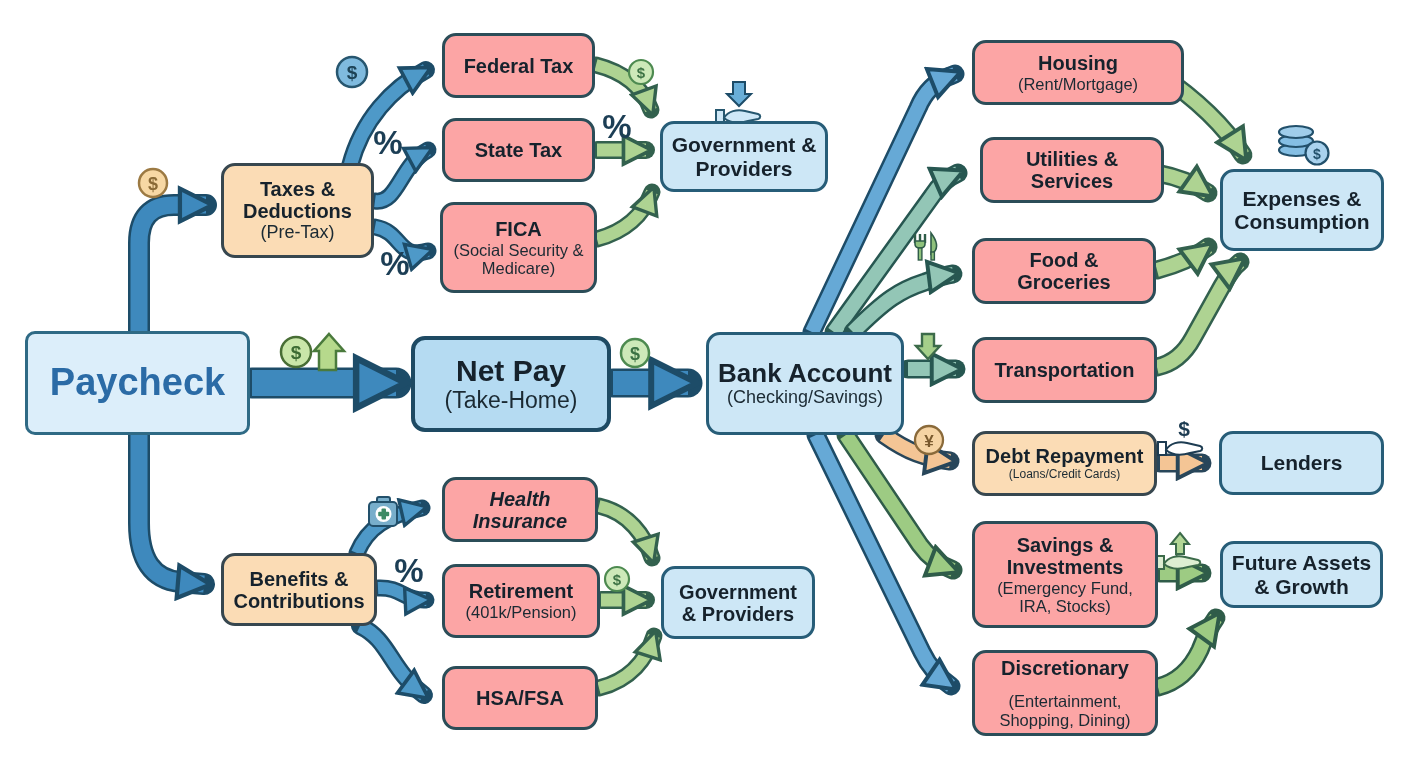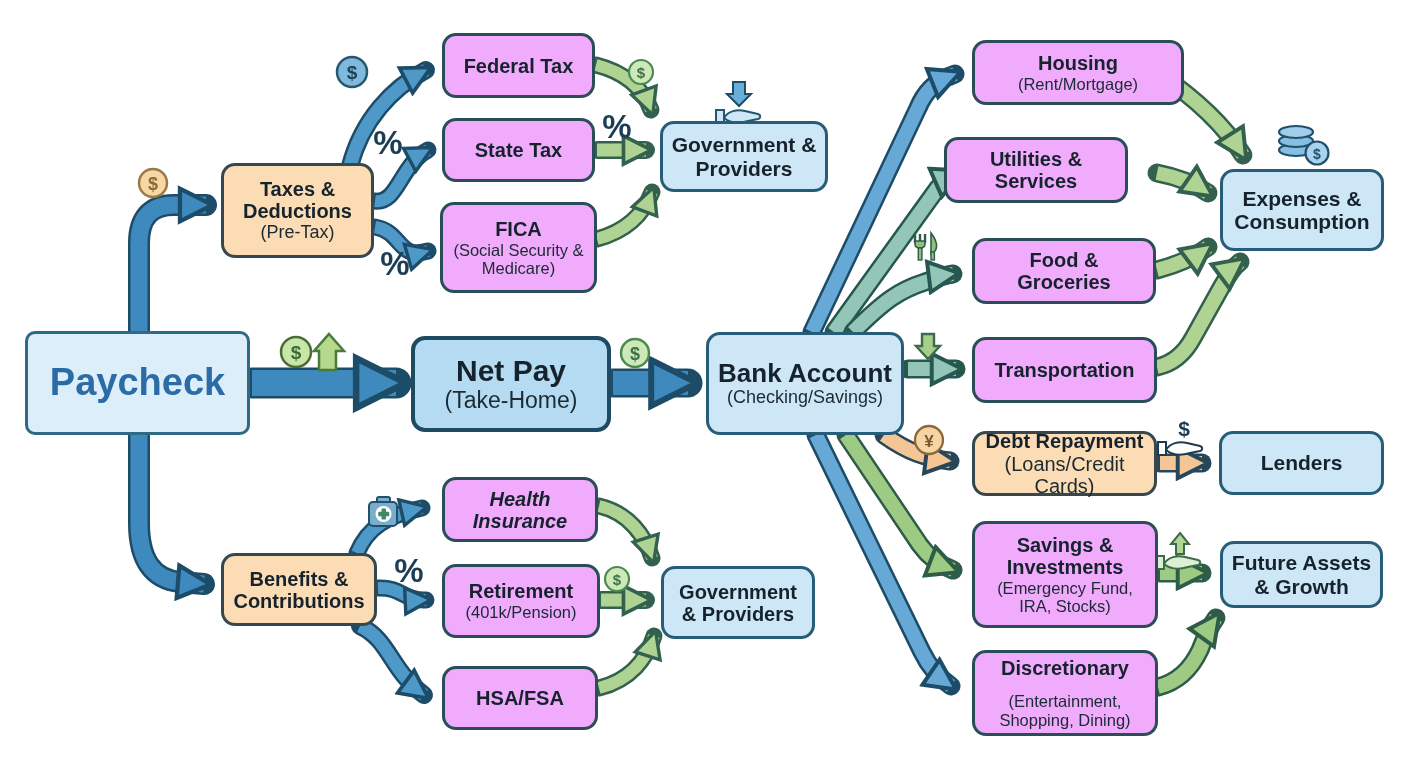--- a/index.html
+++ b/index.html
@@ -4,21 +4,21 @@
 <style>
   html,body{margin:0;padding:0;background:#fff;}
   #stage{position:relative;width:1408px;height:768px;background:#ffffff;overflow:hidden;
          font-family:"Liberation Sans",sans-serif;}
   #flow-svg{position:absolute;left:0;top:0;z-index:1;}
   .box{position:absolute;z-index:2;box-sizing:border-box;border-radius:14px;
        display:flex;flex-direction:column;align-items:center;justify-content:center;
        text-align:center;line-height:1.1;padding:2px 6px;}
   .box .t{font-weight:bold;font-size:20px;color:#16222c;}
   .box .s{font-size:16.5px;color:#1b2a33;margin-top:1px;}
-  .green-box{background:#f0abfc;border:3px solid #2b4d58;}
+  .green-box{background:#fca5a5;border:3px solid #2b4d58;}
   .blue-box{background:#cde7f6;border:3px solid #275d78;}
   .orange-box{background:#fbdcb5;border:3px solid #37474f;}
   .paycheck{background:#dceefa;border:3px solid #2f6a85;border-radius:10px;}
   .paycheck .t{font-size:38px;color:#2b6ba6;}
   .netpay{background:#b5dbf2;border:4px solid #1e4a63;}
   .netpay .t{font-size:30px;}
   .netpay .s{font-size:23px;}
   .bank .t{font-size:26px;}
   .bank .s{font-size:18px;}
   .big21 .t{font-size:21px;}
@@ -316,32 +316,32 @@
 </div>
 
 <div class="box blue-box" style="left:661px;top:566px;width:154px;height:73px;">
   <div class="t">Government &amp; Providers</div>
 </div>
 
 <div class="box green-box" style="left:972px;top:40px;width:212px;height:65px;">
   <div class="t">Housing</div>
   <div class="s">(Rent/Mortgage)</div>
 </div>
-<div class="box green-box" style="left:944px;top:137px;width:184px;height:66px;">
+<div class="box green-box" style="left:980px;top:137px;width:184px;height:66px;">
   <div class="t">Utilities &amp; Services</div>
 </div>
 <div class="box green-box" style="left:972px;top:238px;width:184px;height:66px;">
   <div class="t">Food &amp; Groceries</div>
 </div>
 <div class="box green-box" style="left:972px;top:337px;width:185px;height:66px;">
   <div class="t">Transportation</div>
 </div>
 <div class="box orange-box" style="left:972px;top:431px;width:185px;height:65px;">
   <div class="t">Debt Repayment</div>
-  <div class="s" style="font-size:20px;">(Loans/Credit Cards)</div>
+  <div class="s" style="font-size:12px;">(Loans/Credit Cards)</div>
 </div>
 <div class="box green-box" style="left:972px;top:521px;width:186px;height:107px;">
   <div class="t">Savings &amp; Investments</div>
   <div class="s">(Emergency Fund, IRA, Stocks)</div>
 </div>
 <div class="box green-box" style="left:972px;top:650px;width:186px;height:86px;gap:12px;">
   <div class="t">Discretionary</div>
   <div class="s">(Entertainment, Shopping, Dining)</div>
 </div>
 

